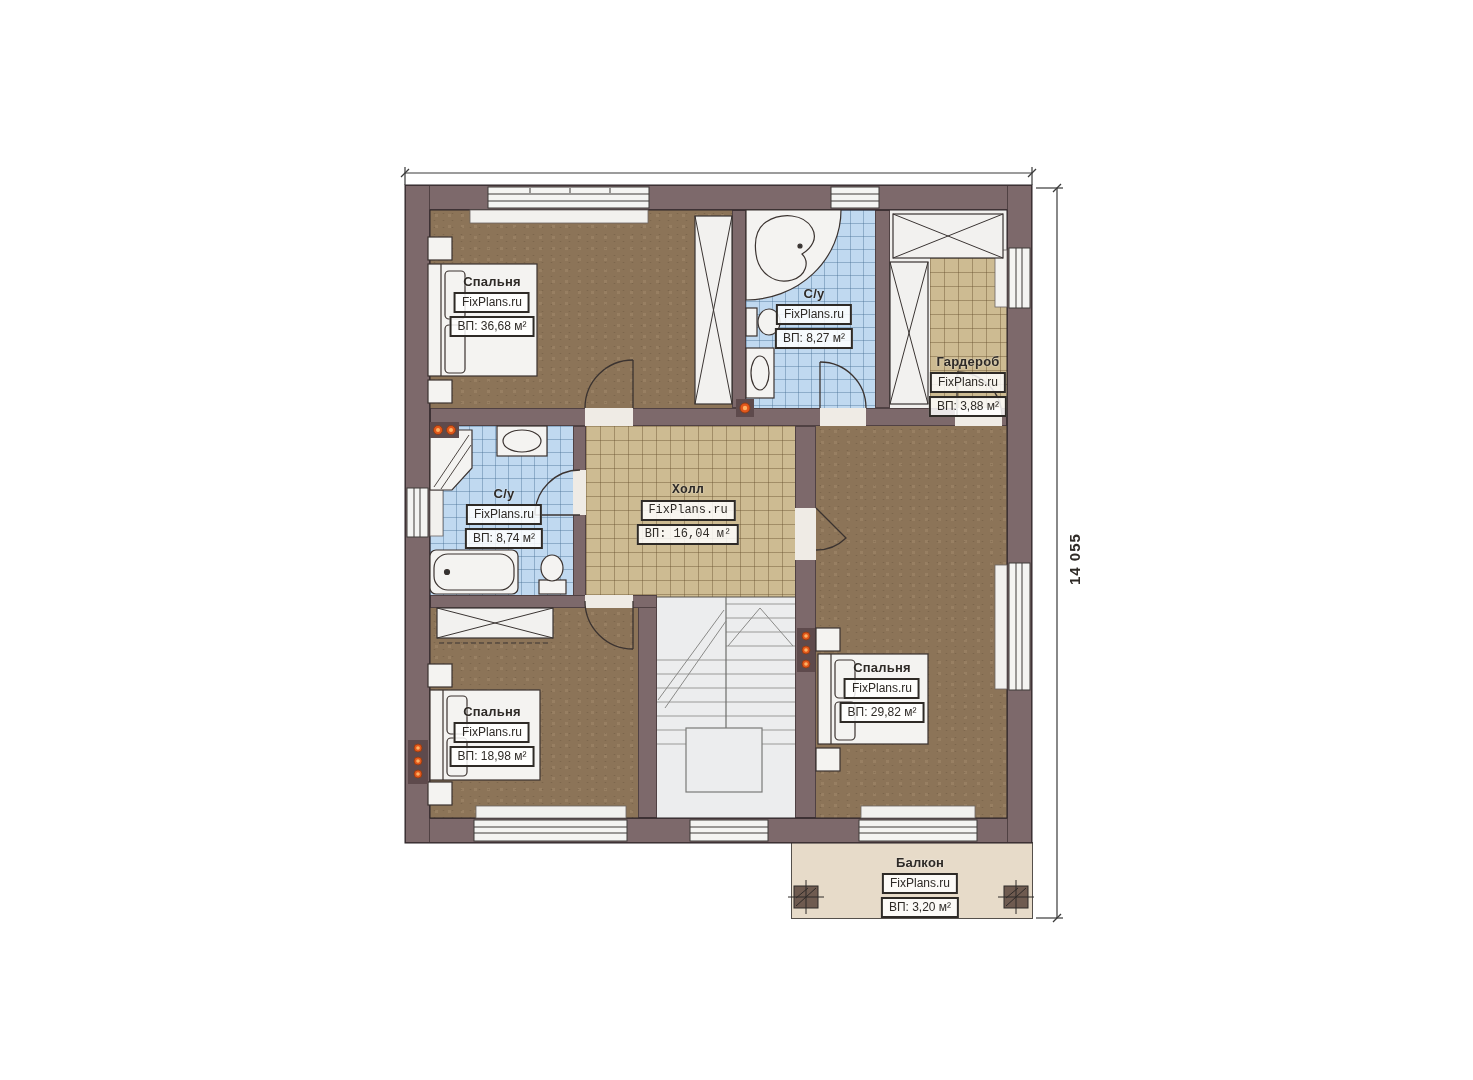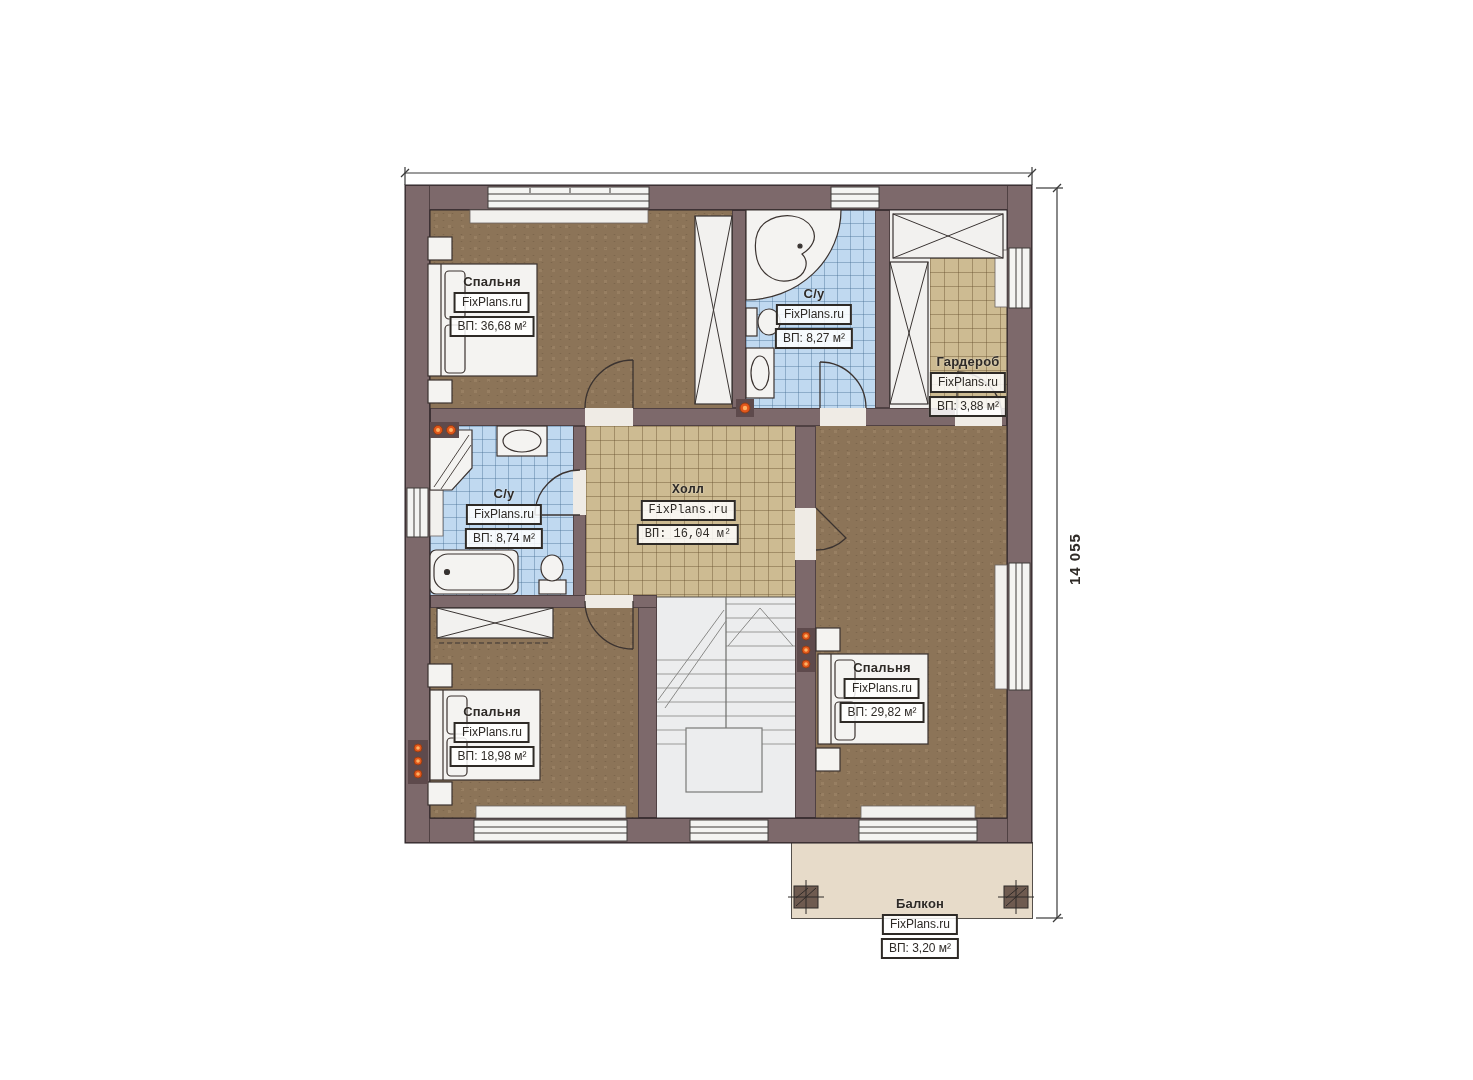--- a/index.html
+++ b/index.html
@@ -375,21 +375,21 @@
     <div class="label-box">FixPlans.ru</div>
     <div class="label-box">ВП: 18,98 м²</div>
   </div>
 
   <div class="room-label" style="left:882px;top:660px;">
     <div class="room-name">Спальня</div>
     <div class="label-box">FixPlans.ru</div>
     <div class="label-box">ВП: 29,82 м²</div>
   </div>
 
-  <div class="room-label" style="left:920px;top:855px;margin-top:41px;">
+  <div class="room-label" style="left:920px;top:855px;">
     <div class="room-name">Балкон</div>
     <div class="label-box">FixPlans.ru</div>
     <div class="label-box">ВП: 3,20 м²</div>
   </div>
 
   <div class="dim dim-v" style="left:1066px;top:585px;">14 055</div>
 
 </div>
 
 </body></html>

